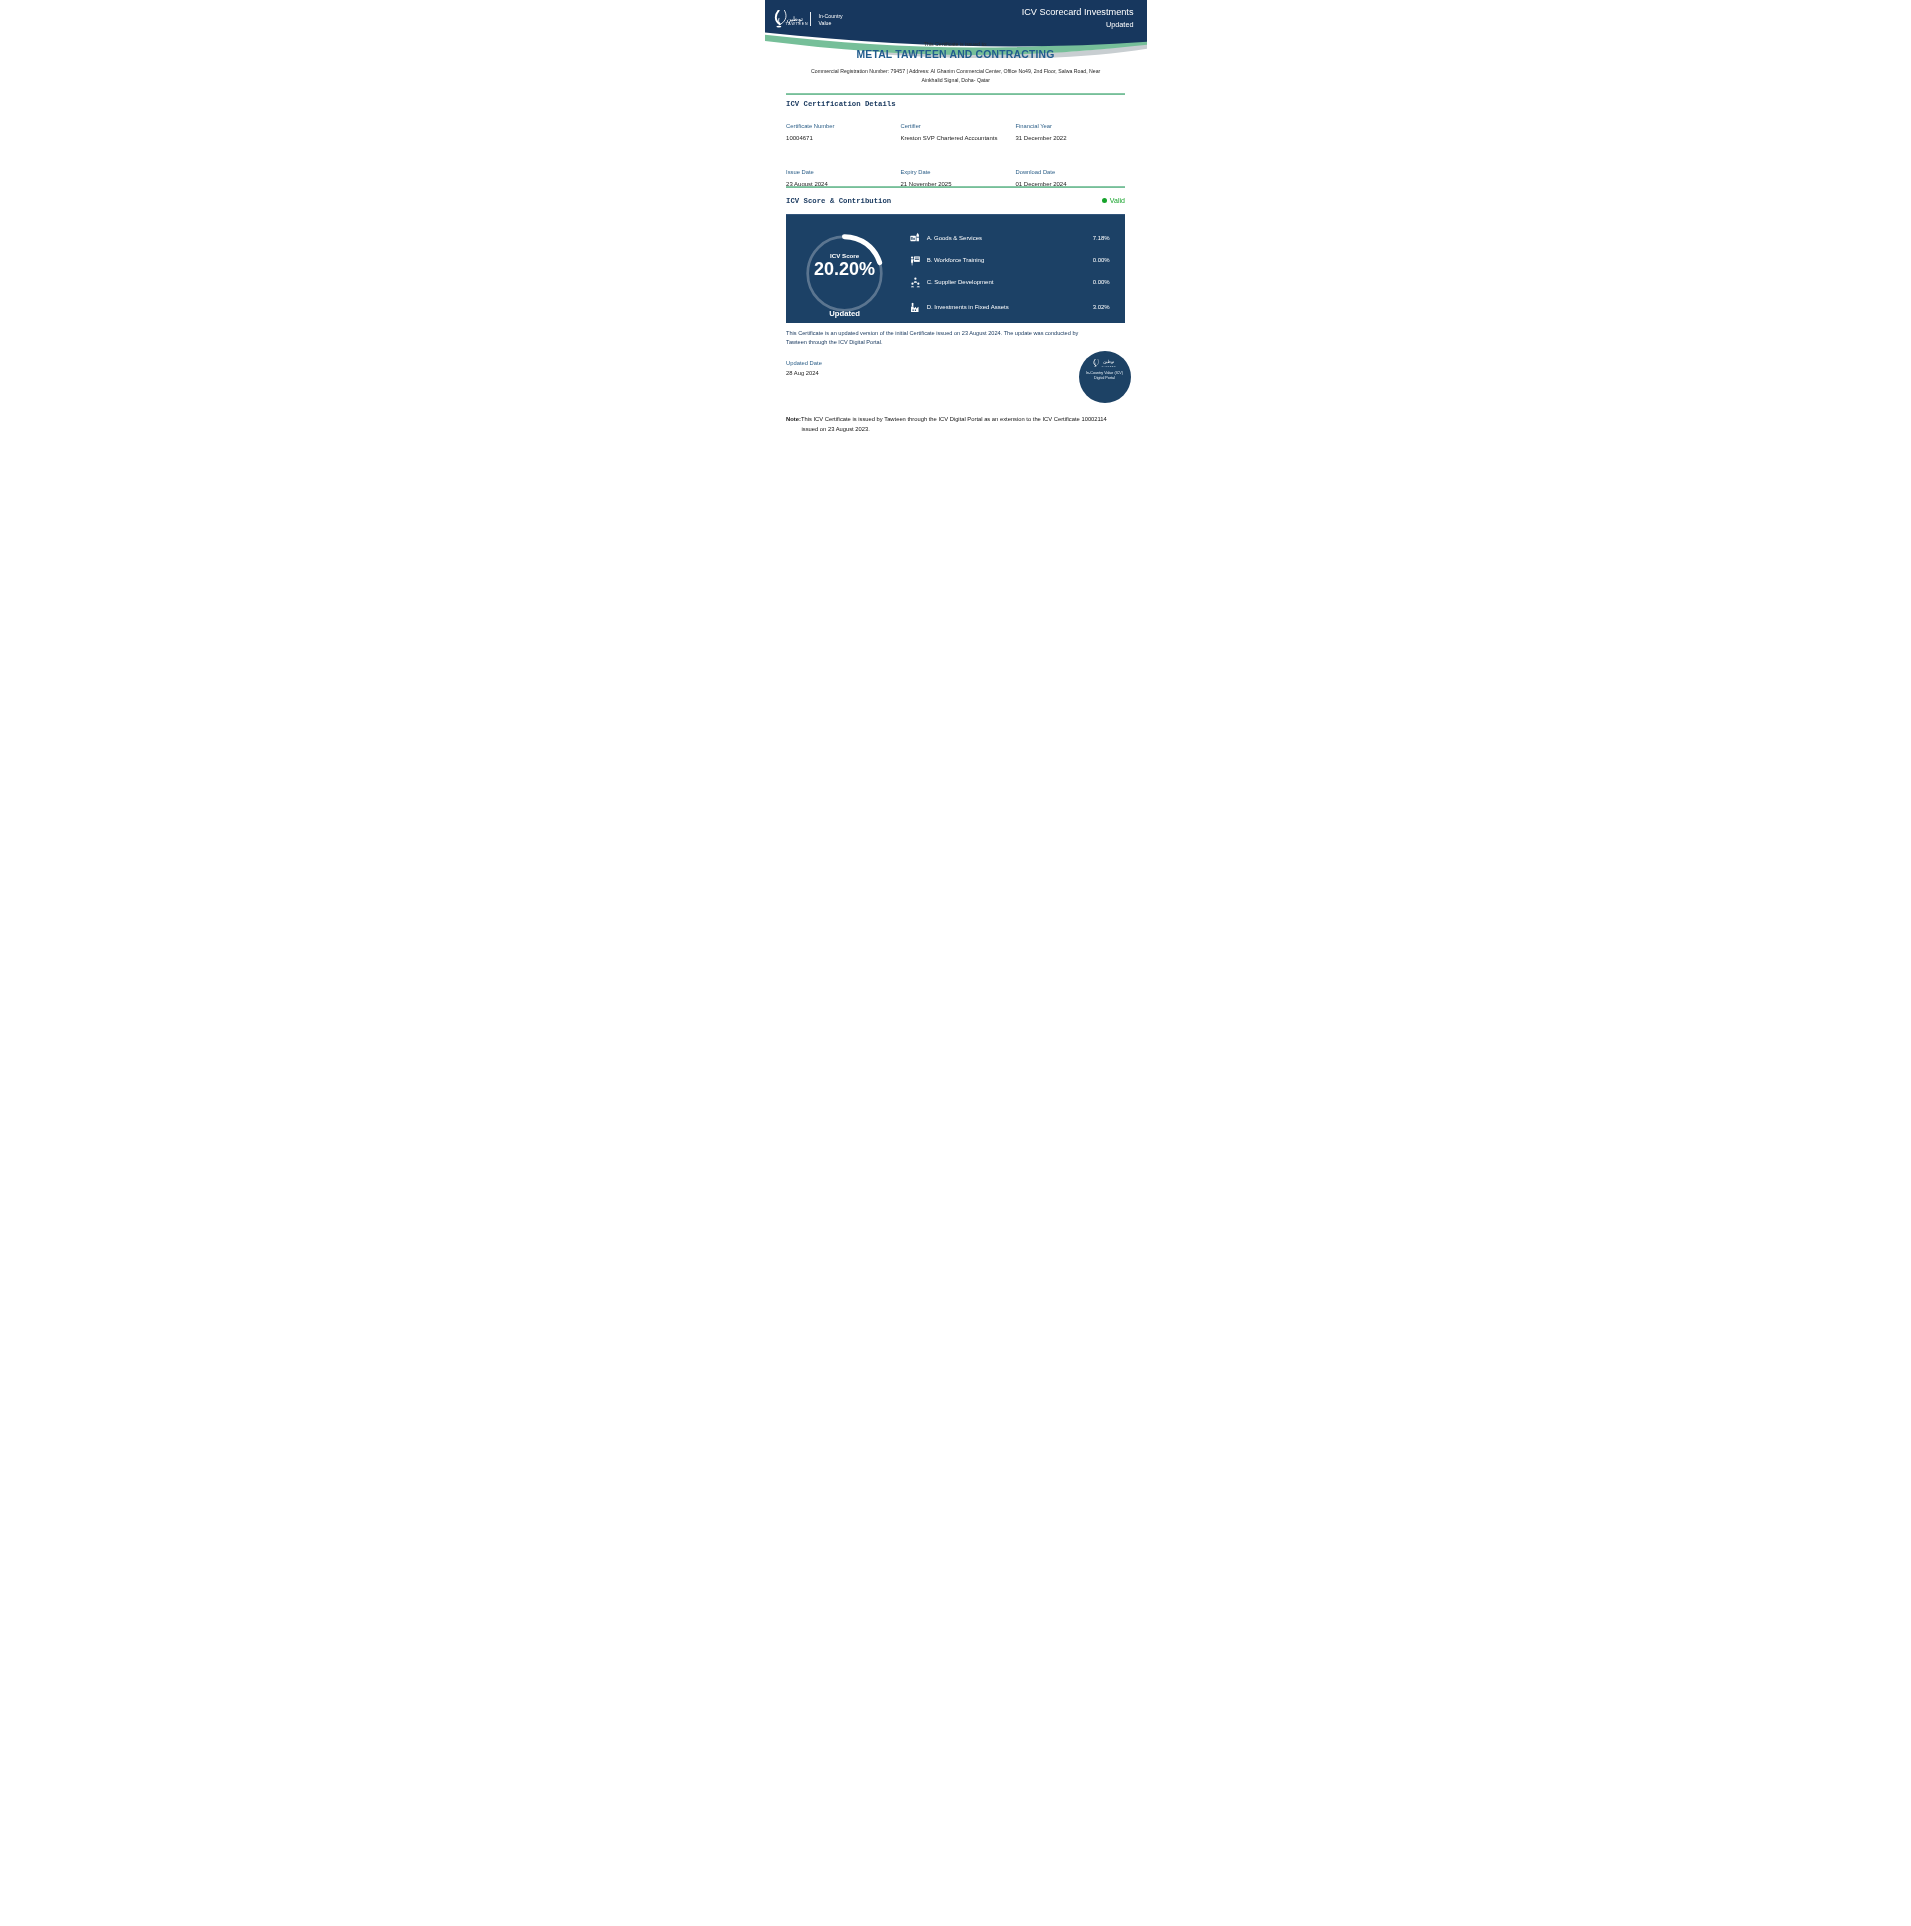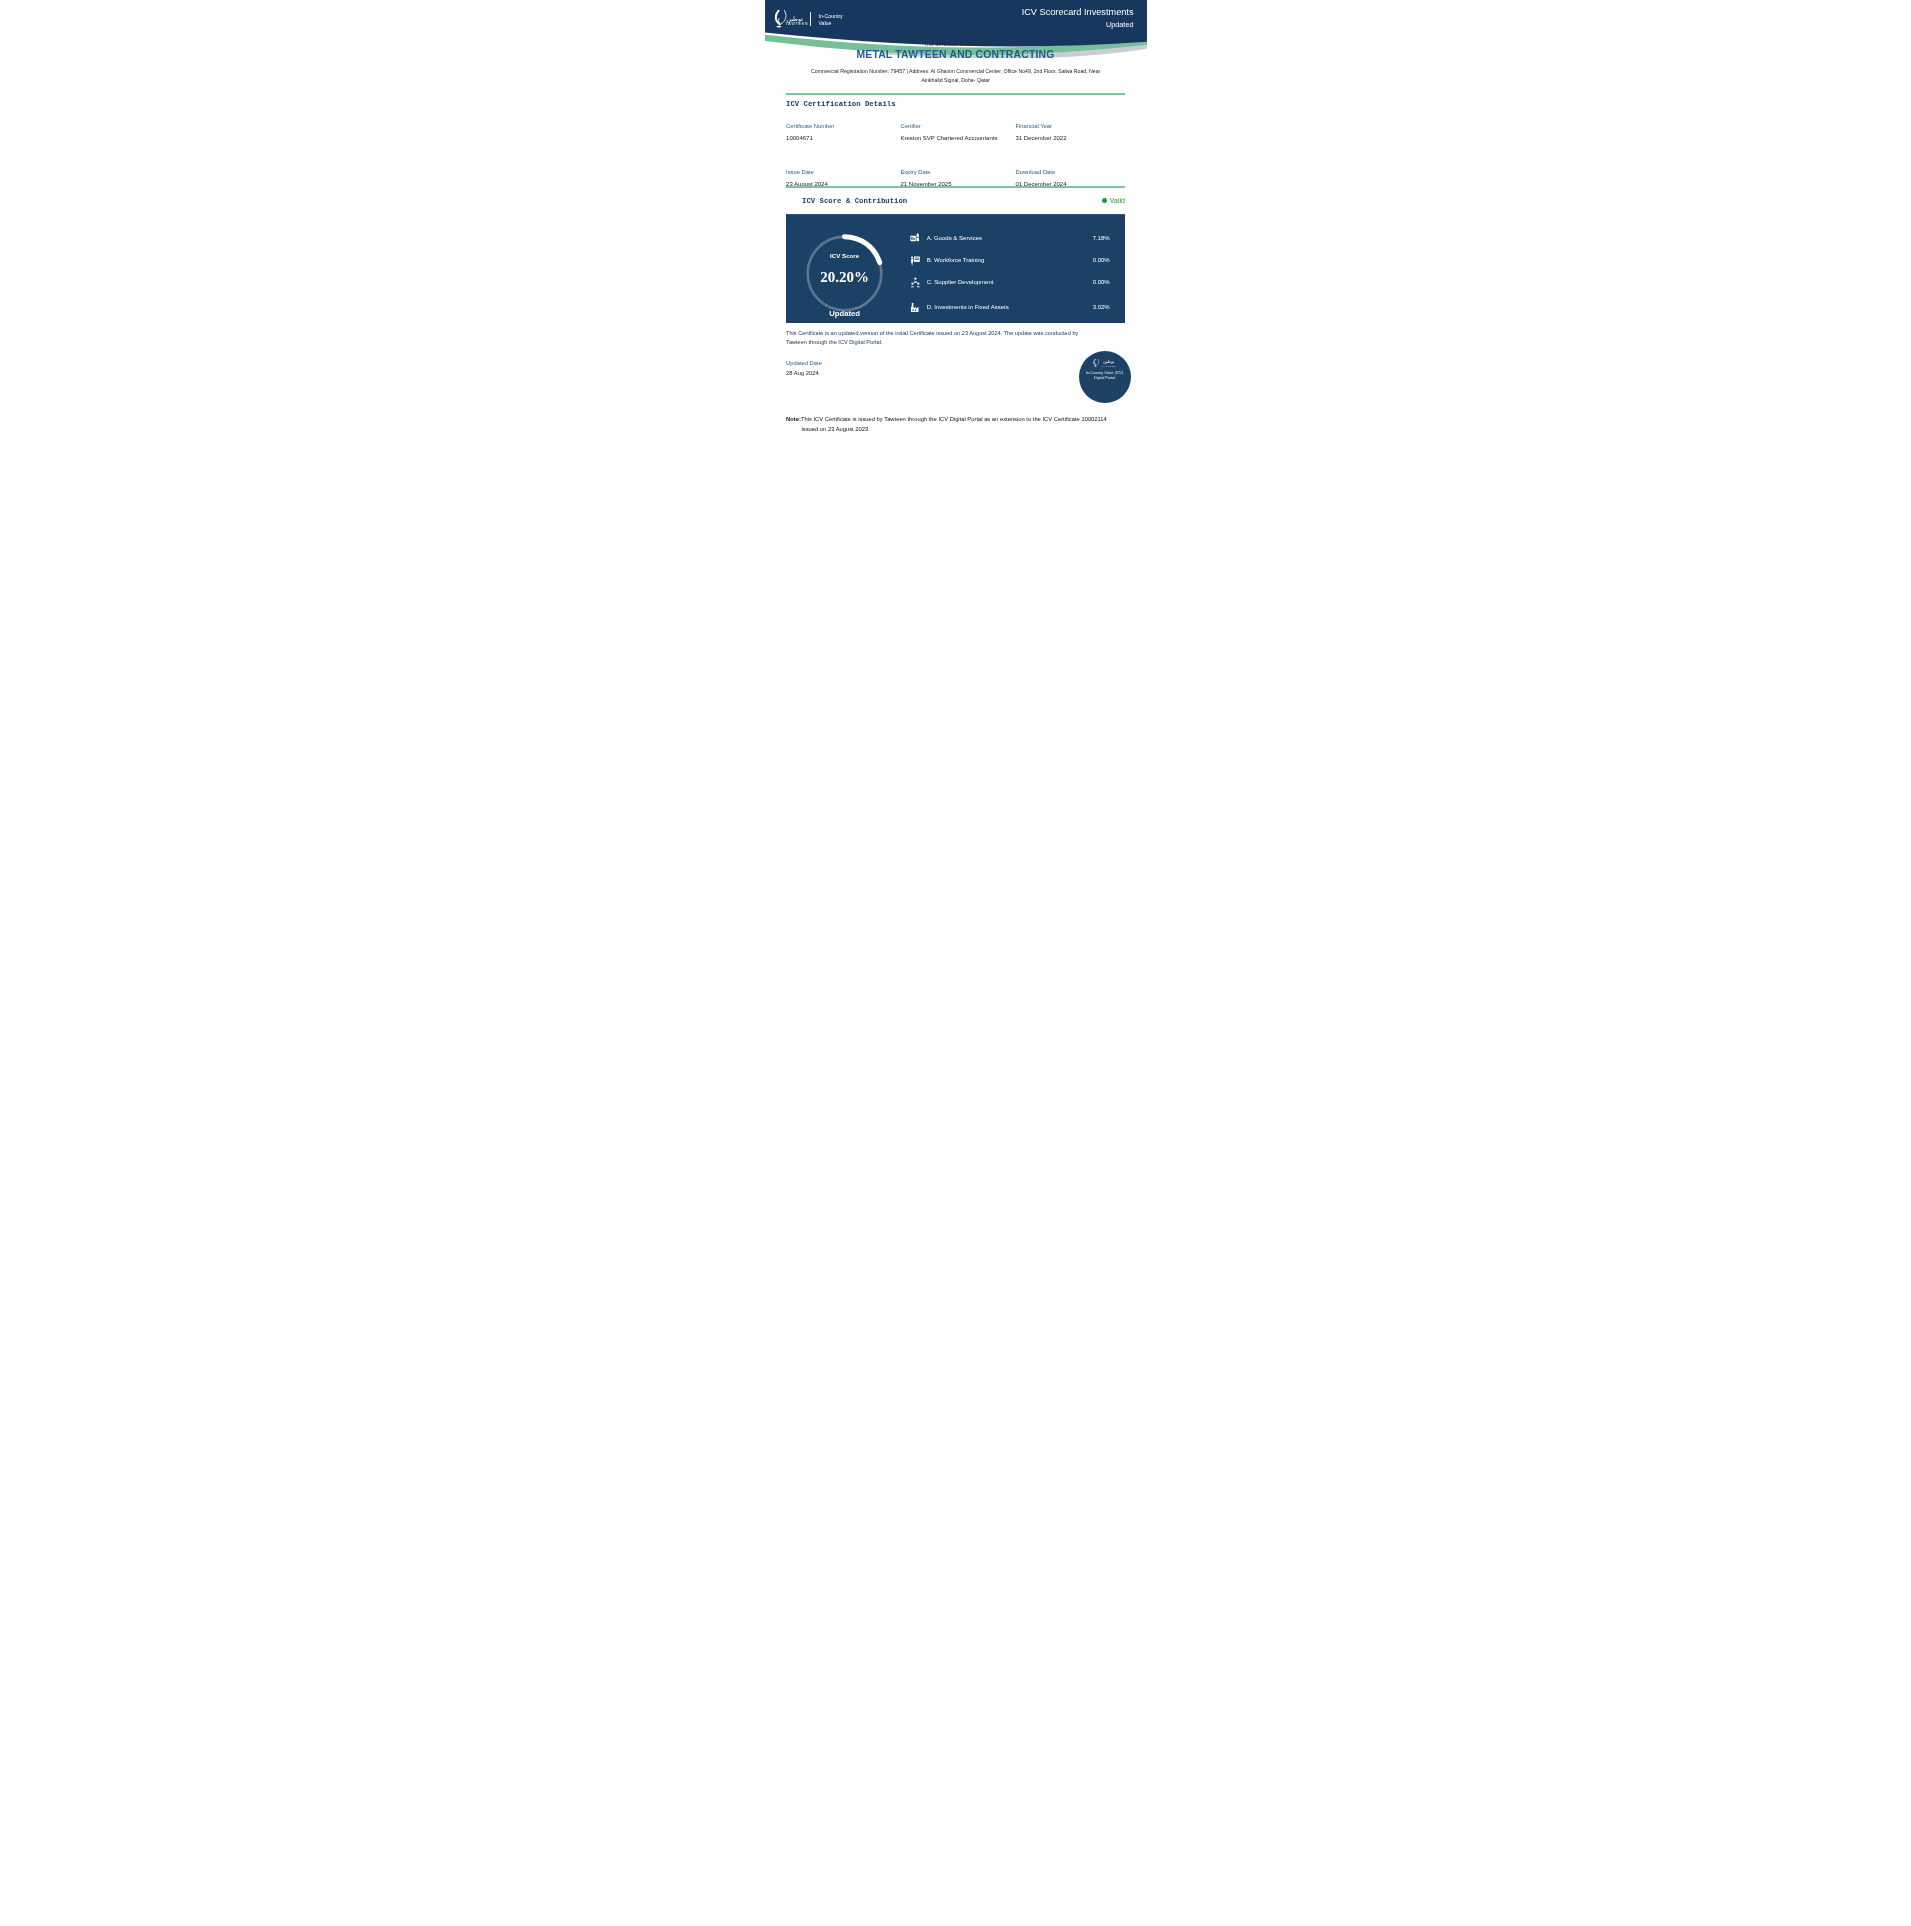--- a/index.html
+++ b/index.html
@@ -25,39 +25,39 @@
   
   .issued-to{position:absolute;left:0;top:41px;width:100%;text-align:center;font-size:5.2px;color:#2b2b2b;}
   .company{position:absolute;left:0;top:49px;width:100%;text-align:center;font-size:10.4px;font-weight:bold;color:#215c8d;letter-spacing:0.2px;}
   .address{position:absolute;left:17.7px;top:67px;width:347px;text-align:center;font-size:5.2px;line-height:8.5px;color:#1f1f1f;}
   .rule{position:absolute;left:21.6px;width:339px;height:1.9px;
         background:linear-gradient(to bottom,#e7f4ec,#76bf99 30%,#76bf99 75%,#eef7f2);}
   .rule-1{top:93px;}
   .rule-2{top:186px;}
   .section-heading{position:absolute;font-size:7.3px;font-weight:bold;color:#16365c;font-family:Liberation Mono, monospace;}
   .h-details{left:21.6px;top:100px;}
-  .h-score{left:21.6px;top:197px;margin-left:16px;}
+  .h-score{left:21.6px;top:197px;}
   
   .cell{position:absolute;}
   .cell .lbl{font-size:5.8px;color:#2e6089;line-height:7.7px;margin-bottom:4.6px;}
   .cell .val{font-size:6px;color:#1c1c1c;line-height:7.7px;}
   .c-r1{top:123px;}
   .c-r2{top:169px;}
   .c-c1{left:21.6px;width:112px;}
   .c-c2{left:136px;width:114px;}
   .c-c3{left:251px;width:109px;}
   
   .valid-badge{position:absolute;right:21.6px;top:197px;display:flex;align-items:center;gap:3.1px;}
   .valid-dot{width:5px;height:5px;border-radius:50%;background:#16a32b;}
   .valid-text{font-size:7px;color:#16a32b;}
   .panel{position:absolute;left:21.6px;top:214px;width:339px;height:109px;background:#1c4166;border-top:1.2px solid #32557b;}
   .gauge-svg{position:absolute;left:19px;top:18.5px;}
   .gauge-text{position:absolute;left:19px;top:37px;width:79px;text-align:center;color:#fff;}
   .gauge-label{font-size:6.2px;font-weight:600;line-height:7px;}
-  .gauge-value{font-size:15px;font-weight:bold;line-height:15.4px;margin-top:11px;font-family:Liberation Serif, serif;}
+  .gauge-value{font-size:18px;font-weight:bold;line-height:15.4px;margin-top:3px;}
   .gauge-status{position:absolute;left:0;top:94px;width:117px;text-align:center;color:#fff;font-size:7.7px;font-weight:bold;}
   .item{position:absolute;left:124px;right:15.4px;height:12.3px;display:flex;align-items:center;}
   .item .ic{width:10.8px;height:10.8px;flex:0 0 10.8px;}
   .item .it-label{margin-left:5.8px;font-size:6px;color:#fff;}
   .item .it-value{margin-left:auto;font-size:6px;color:#fff;}
   .item-a{top:16.6px;} .item-b{top:39px;} .item-c{top:61px;} .item-d{top:86px;}
   
   .update-note{position:absolute;left:21.6px;top:329px;width:343px;font-size:5.6px;line-height:8.9px;color:#17375d;}
   .updated-date-label{position:absolute;left:21.6px;top:360px;font-size:5.8px;color:#2e6089;}
   .updated-date-value{position:absolute;left:21.6px;top:370px;font-size:5.8px;color:#1c1c1c;}

